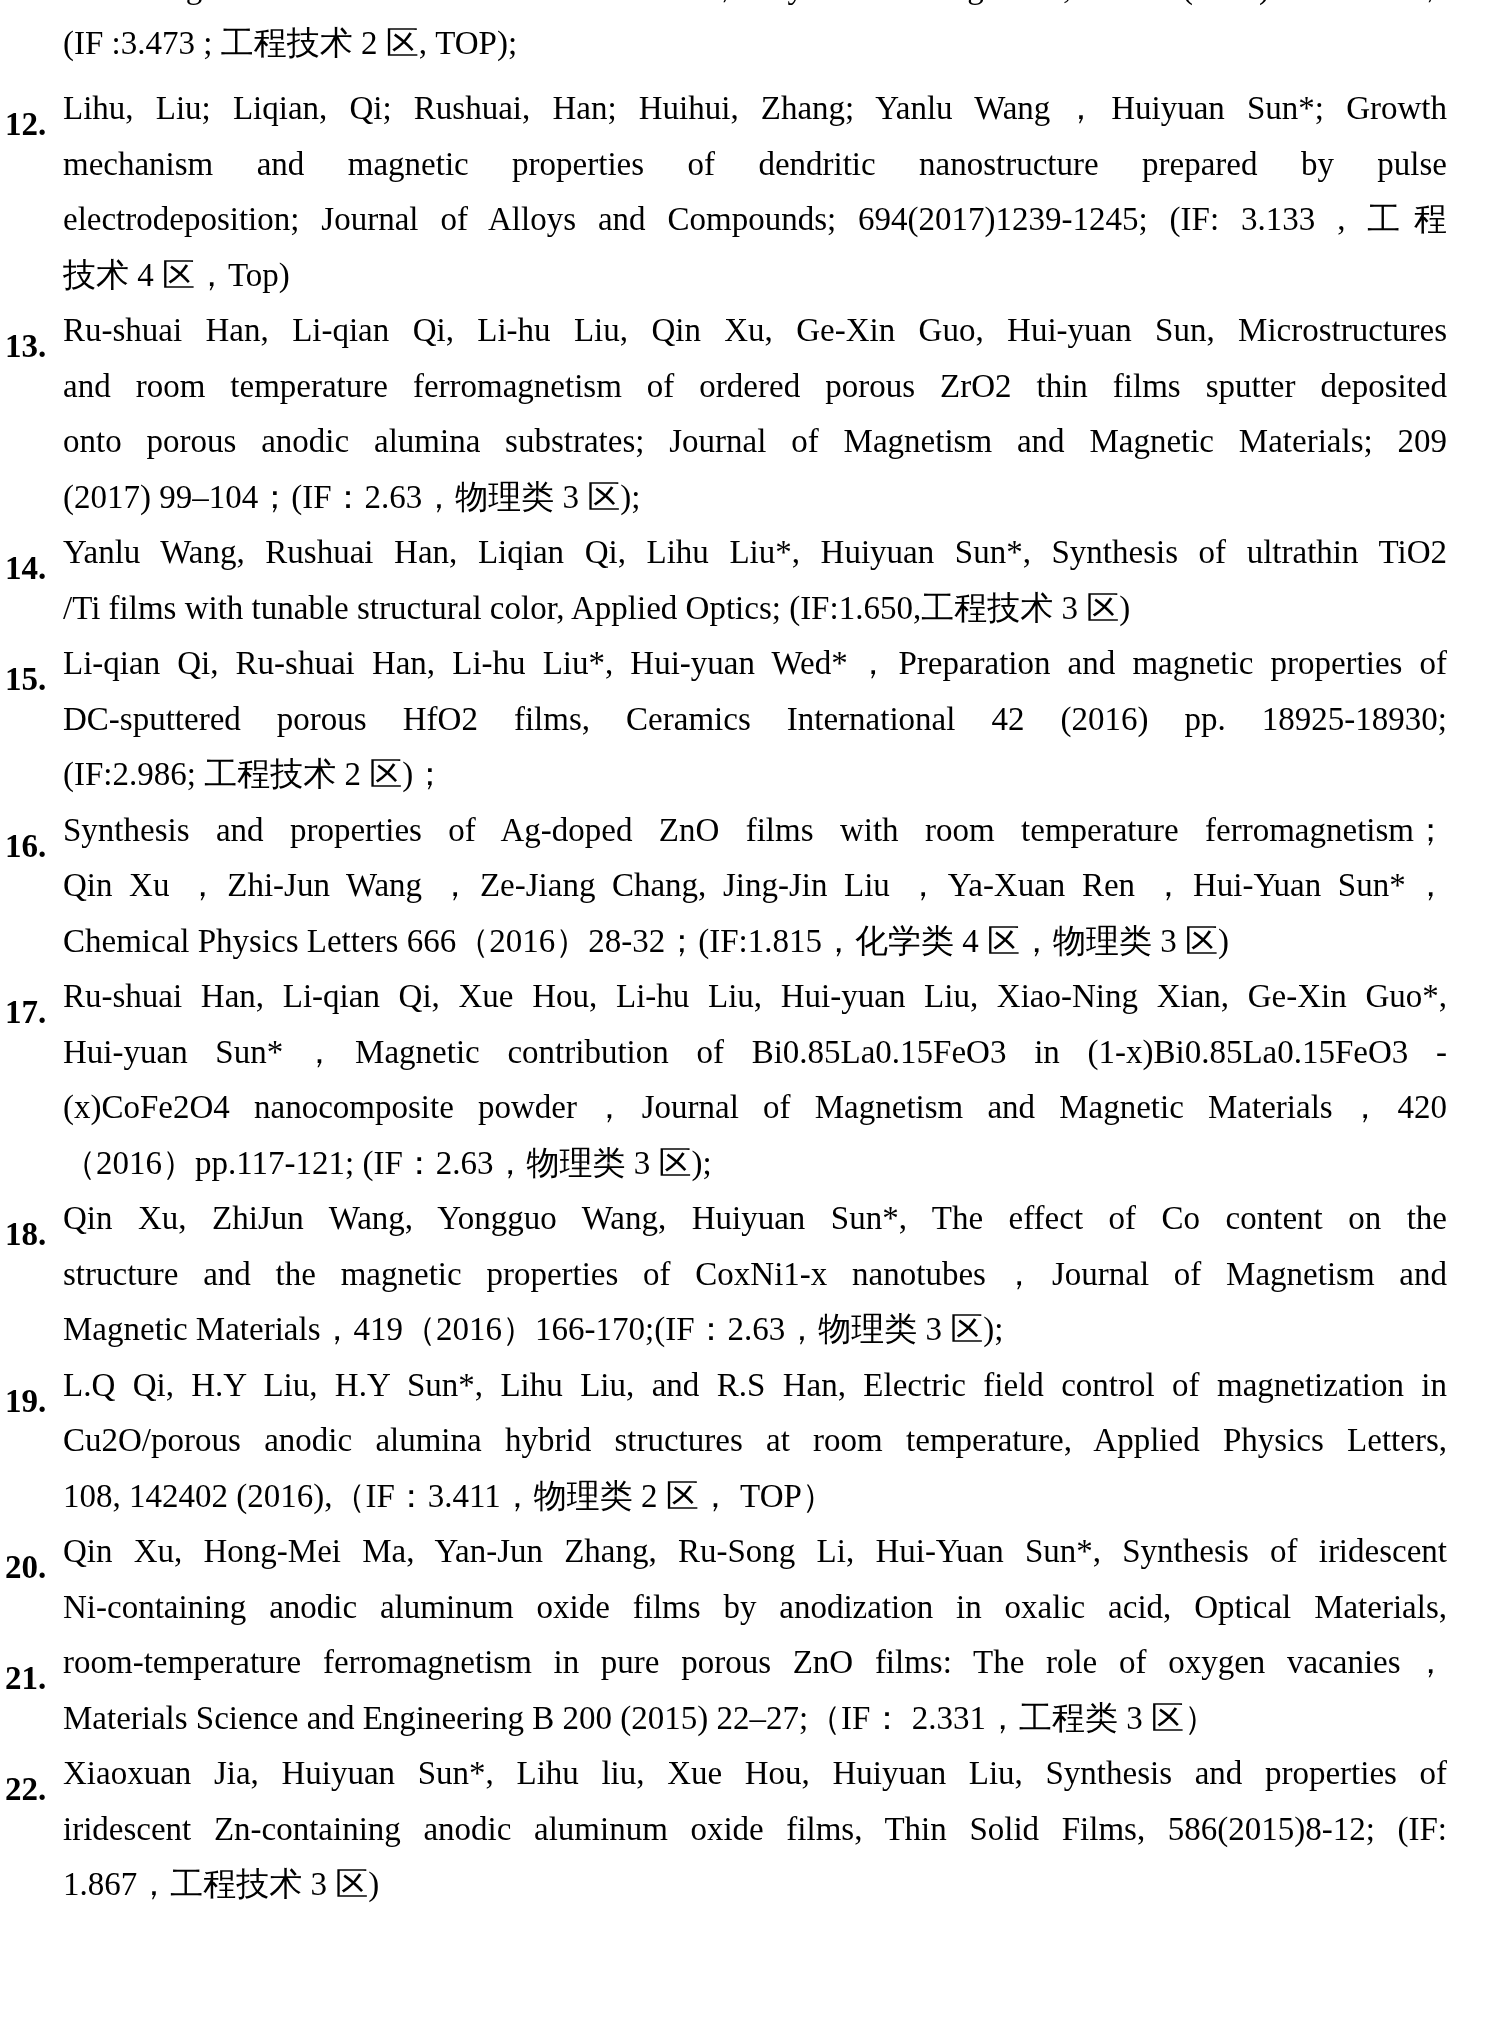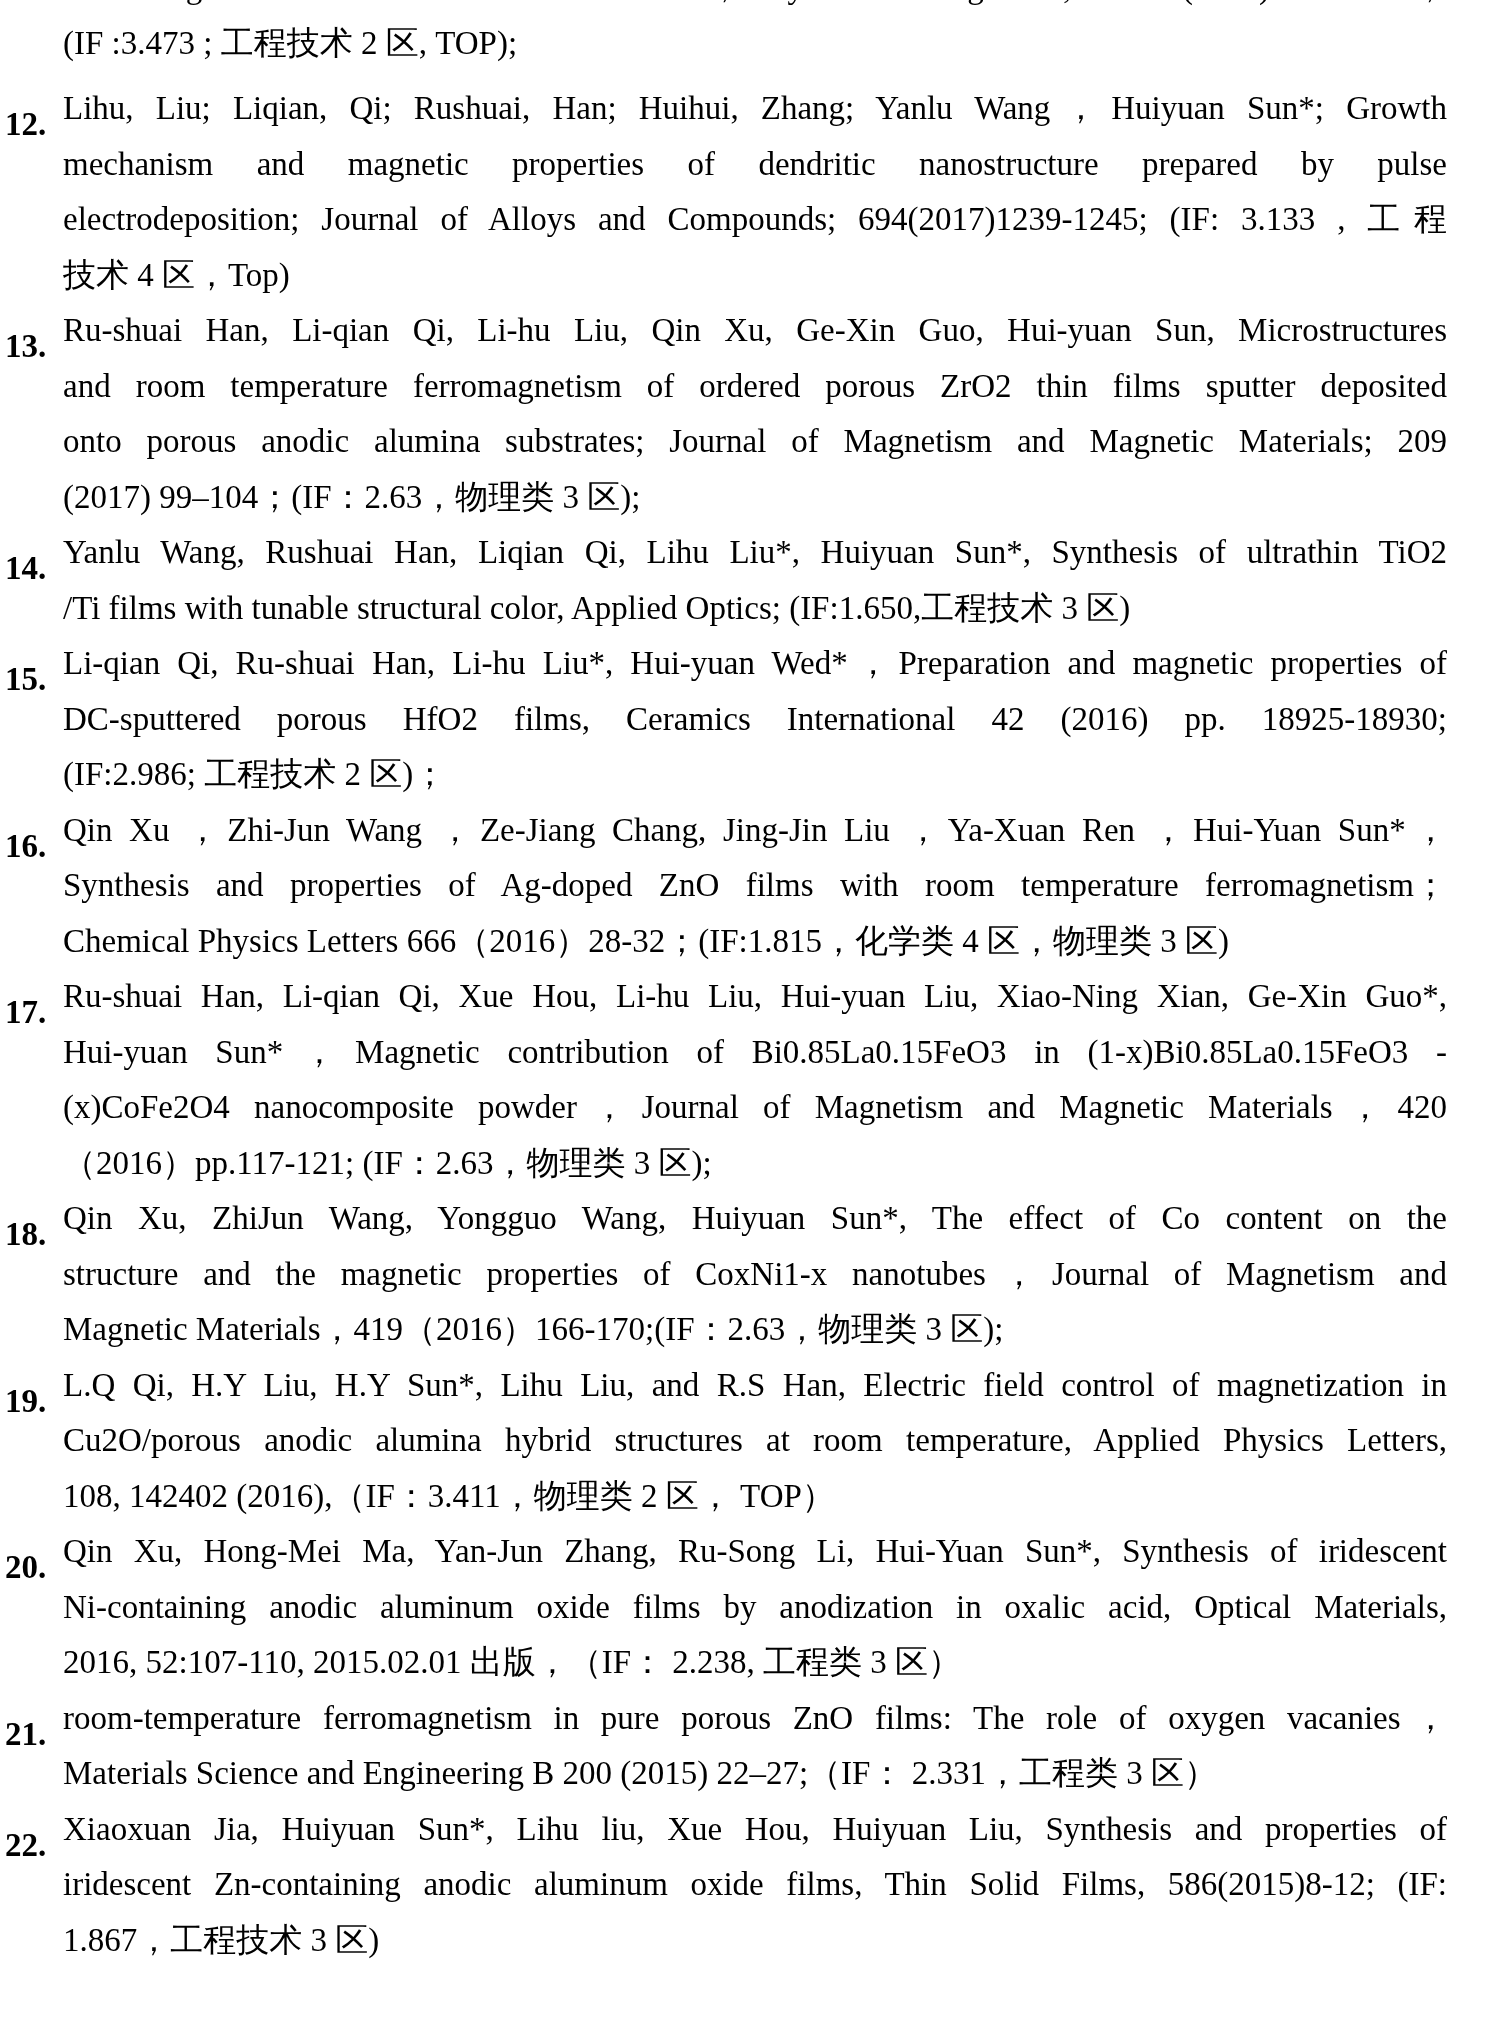--- a/index.html
+++ b/index.html
@@ -85,22 +85,22 @@
 
     <li class="pub">
       <span class="num">15.</span>
       <div class="line j">Li-qian Qi, Ru-shuai Han, Li-hu Liu*, Hui-yuan Wed*，Preparation and magnetic properties of</div>
       <div class="line j">DC-sputtered porous HfO2 films, Ceramics International 42 (2016) pp. 18925-18930;</div>
       <div class="line">(IF:2.986; 工程技术 2 区)；</div>
     </li>
 
     <li class="pub">
       <span class="num">16.</span>
+      <div class="line j">Synthesis and properties of Ag-doped ZnO films with room temperature ferromagnetism；</div>
       <div class="line j">Qin Xu ，Zhi-Jun Wang ，Ze-Jiang Chang, Jing-Jin Liu ，Ya-Xuan Ren ，Hui-Yuan Sun*，</div>
-      <div class="line j">Synthesis and properties of Ag-doped ZnO films with room temperature ferromagnetism；</div>
       <div class="line">Chemical Physics Letters 666（2016）28-32；(IF:1.815，化学类 4 区，物理类 3 区)</div>
     </li>
 
     <li class="pub">
       <span class="num">17.</span>
       <div class="line j">Ru-shuai Han, Li-qian Qi, Xue Hou, Li-hu Liu, Hui-yuan Liu, Xiao-Ning Xian, Ge-Xin Guo*,</div>
       <div class="line j">Hui-yuan Sun*，Magnetic contribution of Bi0.85La0.15FeO3 in (1-x)Bi0.85La0.15FeO3 -</div>
       <div class="line j">(x)CoFe2O4 nanocomposite powder，Journal of Magnetism and Magnetic Materials，420</div>
       <div class="line">（2016）pp.117-121; (IF：2.63，物理类 3 区);</div>
     </li>
@@ -116,21 +116,20 @@
       <span class="num">19.</span>
       <div class="line j">L.Q Qi, H.Y Liu, H.Y Sun*, Lihu Liu, and R.S Han, Electric field control of magnetization in</div>
       <div class="line j">Cu2O/porous anodic alumina hybrid structures at room temperature, Applied Physics Letters,</div>
       <div class="line">108, 142402 (2016),（IF：3.411，物理类 2 区， TOP）</div>
     </li>
 
     <li class="pub">
       <span class="num">20.</span>
       <div class="line j">Qin Xu, Hong-Mei Ma, Yan-Jun Zhang, Ru-Song Li, Hui-Yuan Sun*, Synthesis of iridescent</div>
       <div class="line j">Ni-containing anodic aluminum oxide films by anodization in oxalic acid, Optical Materials,</div>
-      <div class="line">2016, 52:107-110, 2015.02.01 出版，（IF： 2.238, 工程类 3 区）</div>
     </li>
 
     <li class="pub">
       <span class="num">21.</span>
       <div class="line j">room-temperature ferromagnetism in pure porous ZnO films: The role of oxygen vacanies，</div>
       <div class="line">Materials Science and Engineering B 200 (2015) 22–27;（IF： 2.331，工程类 3 区）</div>
     </li>
 
     <li class="pub">
       <span class="num">22.</span>

